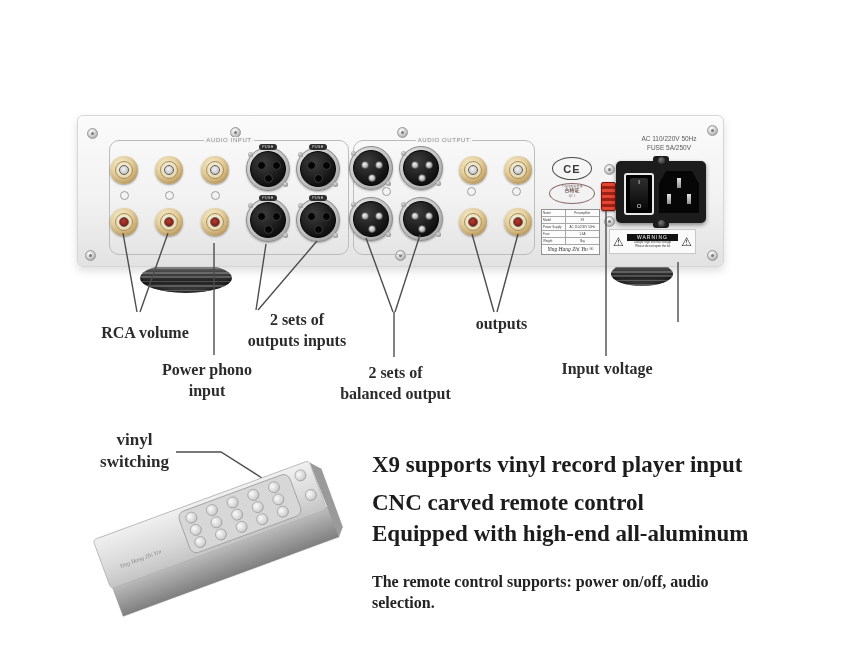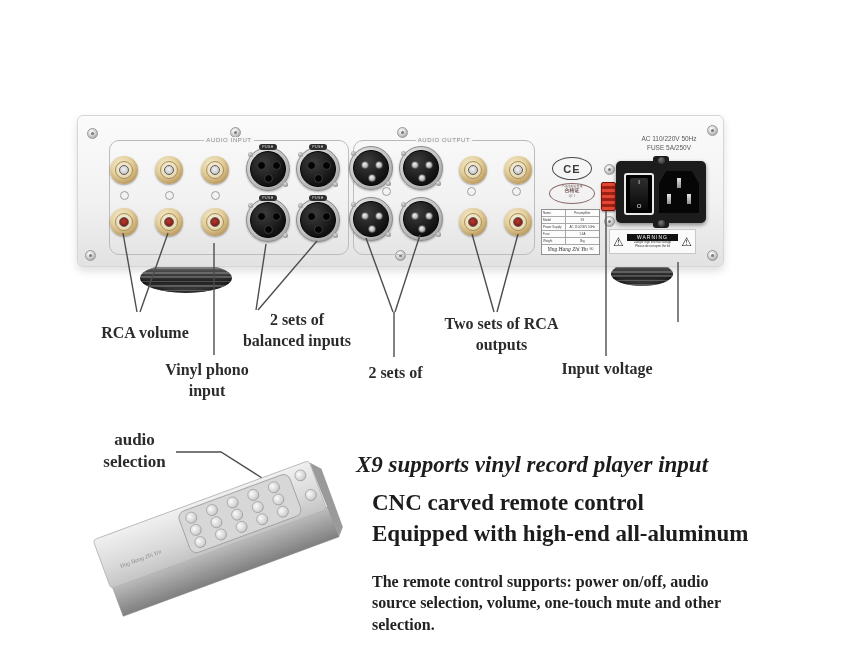--- a/index.html
+++ b/index.html
@@ -393,49 +393,48 @@
         <circle cx="220" cy="33" r="5.5"></circle>
       </g>
       <text x="16" y="36" font-size="6" font-style="italic" fill="#8e8e8e" font-family="Liberation Serif, serif">Ying Hang Zhi Yin</text>
     </g>
   </svg>
 
   <div class="callout" style="left:95px; top:322px; width:100px;">
     <div>RCA volume</div>
   </div>
   <div class="callout" style="left:147px; top:359px; width:120px;">
-    <div>Vinyl phono</div>
+    <div>Power phono</div>
       <div>input</div>
   </div>
   <div class="callout" style="left:222px; top:309px; width:150px;">
     <div>2 sets of</div>
-      <div>balanced inputs</div>
+      <div>outputs inputs</div>
   </div>
   <div class="callout" style="left:318px; top:362px; width:155px;">
     <div>2 sets of</div>
+      <div>balanced output</div>
   </div>
   <div class="callout" style="left:424px; top:313px; width:155px;">
-    <div>Two sets of RCA</div>
       <div>outputs</div>
   </div>
   <div class="callout" style="left:537px; top:358px; width:140px;">
     <div>Input voltage</div>
   </div>
 
   <div class="remote-label">
-    <div>audio</div>
-    <div>selection</div>
-  </div>
-
-  <div class="headline" style="left:356px; top:449px;font-style:italic;">
+    <div>vinyl</div>
+    <div>switching</div>
+  </div>
+
+  <div class="headline" style="left:372px; top:449px;">
     <div>X9 supports vinyl record player input</div>
   </div>
   <div class="headline" style="left:372px; top:487px;">
     <div>CNC carved remote control</div>
     <div>Equipped with high-end all-aluminum</div>
   </div>
   <div class="bodytext" style="left:372px; top:571px;">
     <div>The remote control supports: power on/off, audio</div>
-    <div>source selection, volume, one-touch mute and other</div>
     <div>selection.</div>
   </div>
 
 </div>
 
 </body></html>

